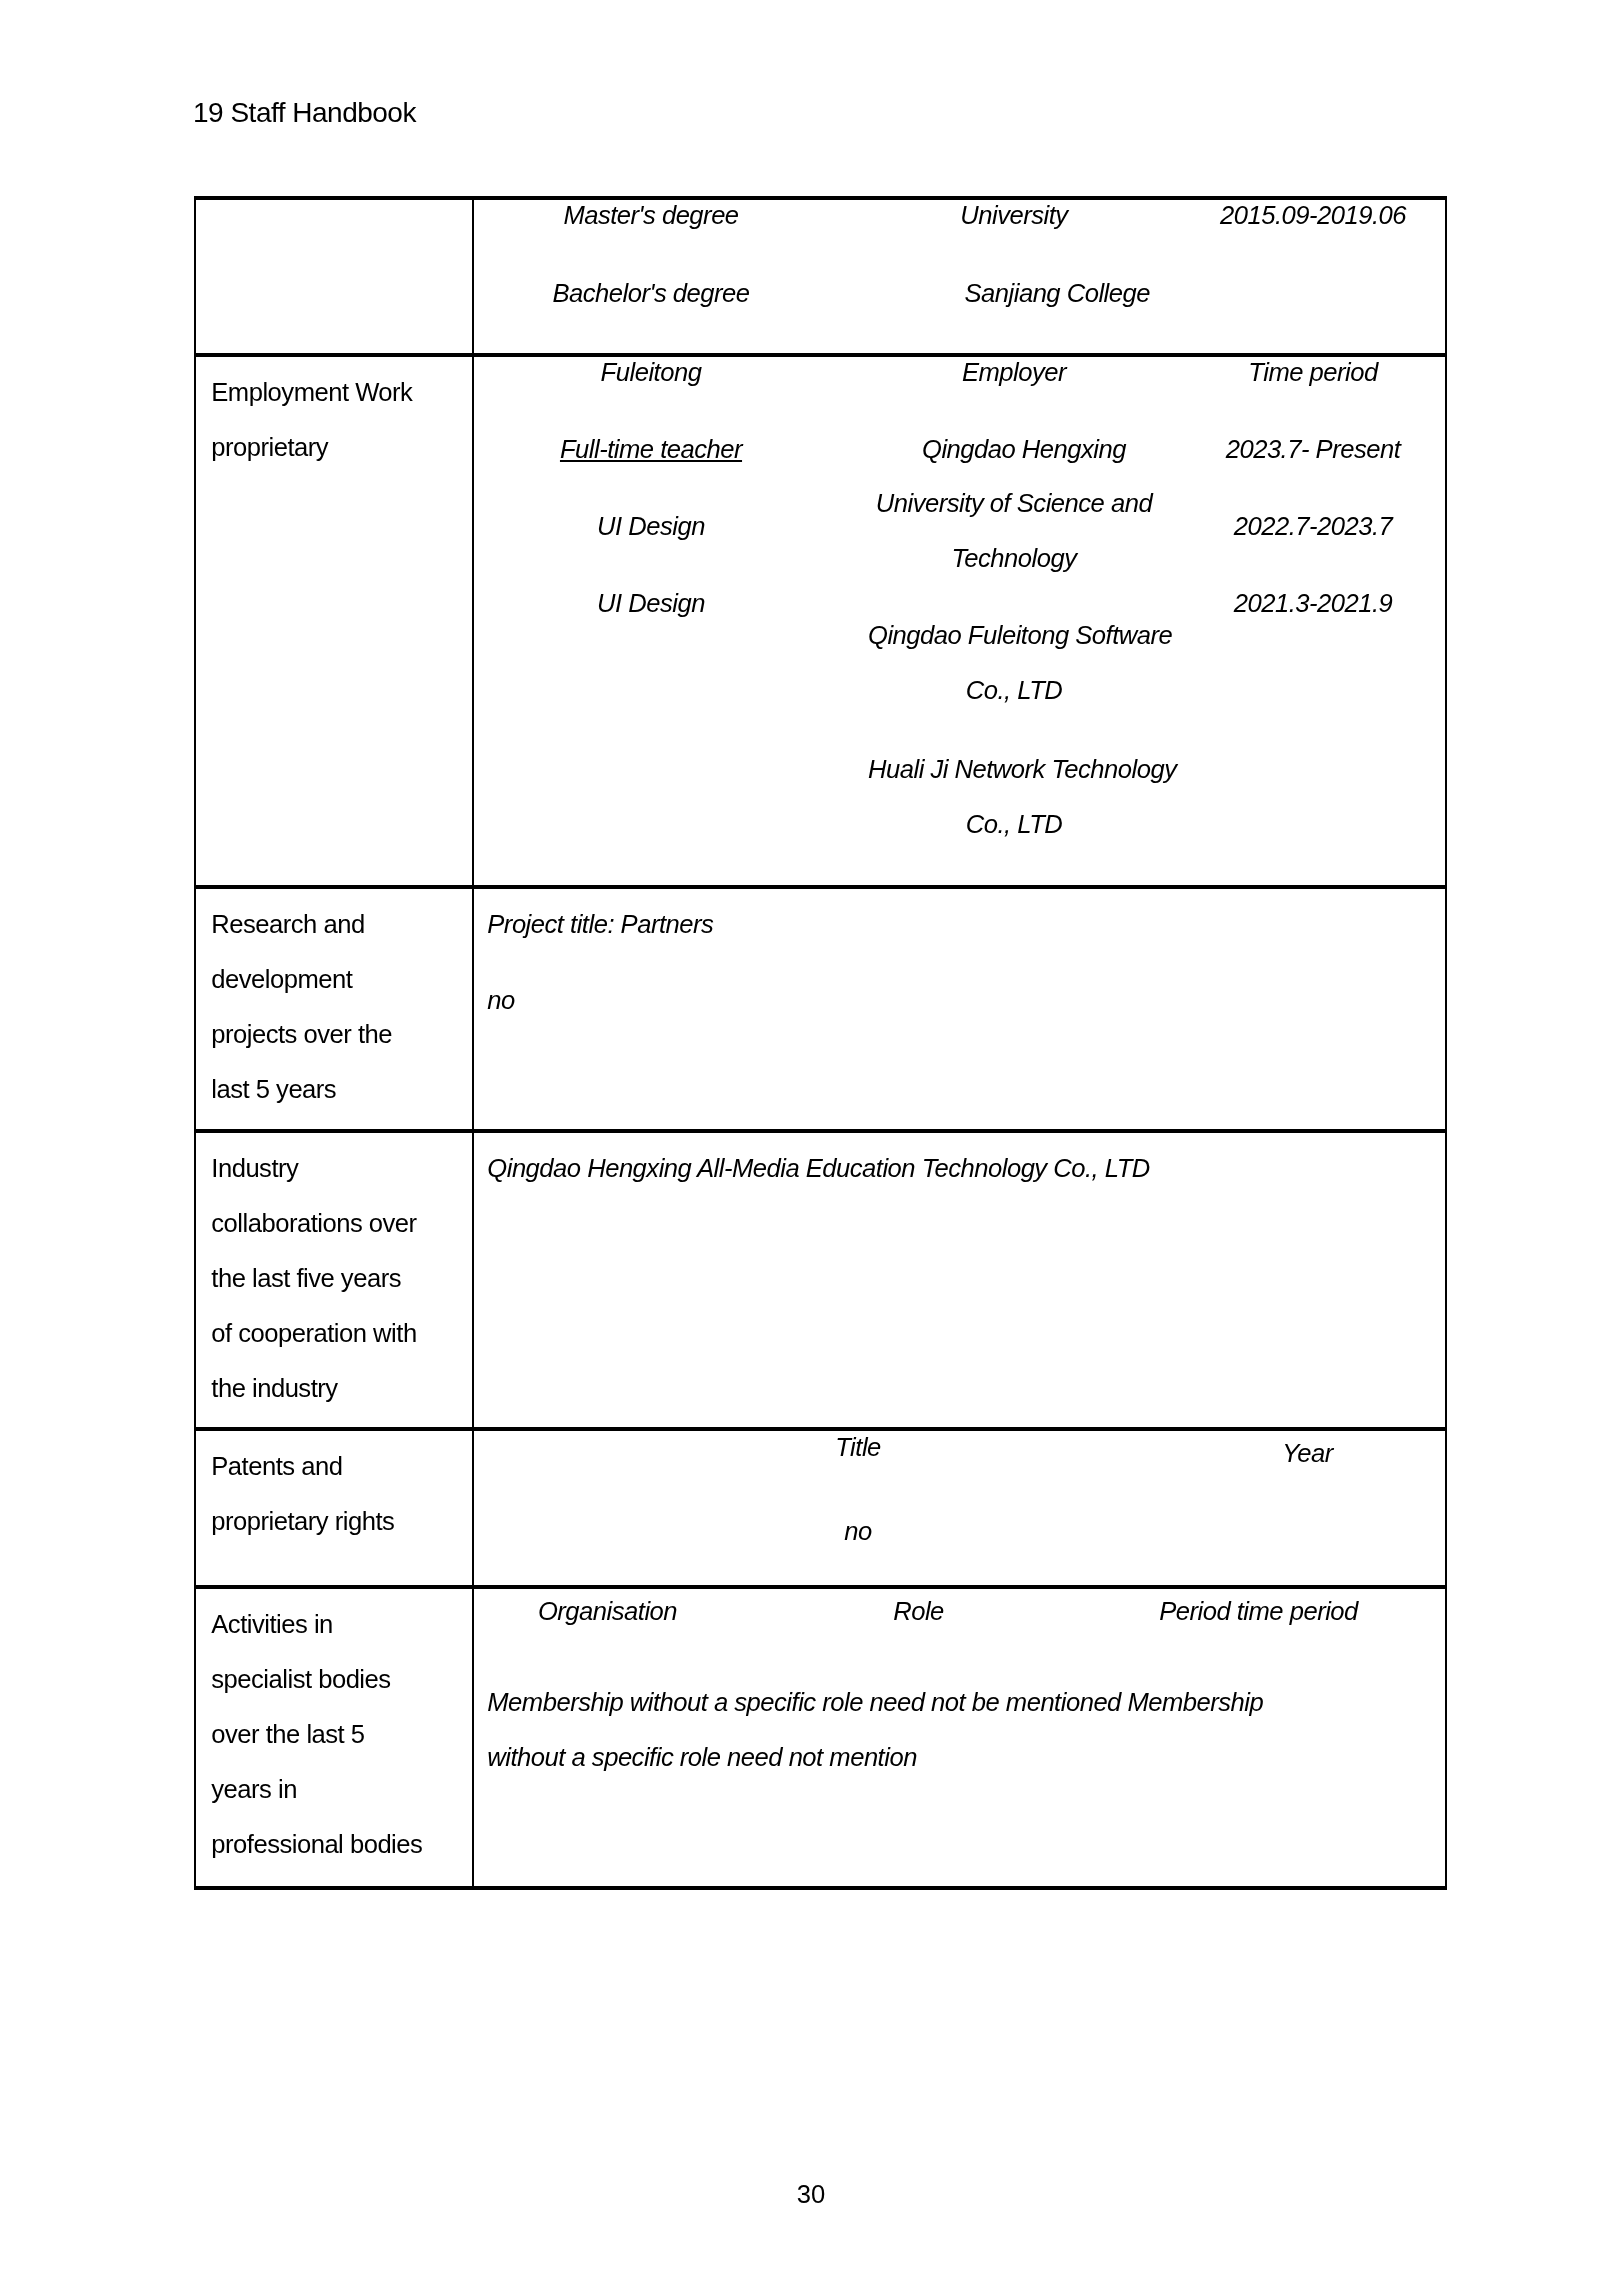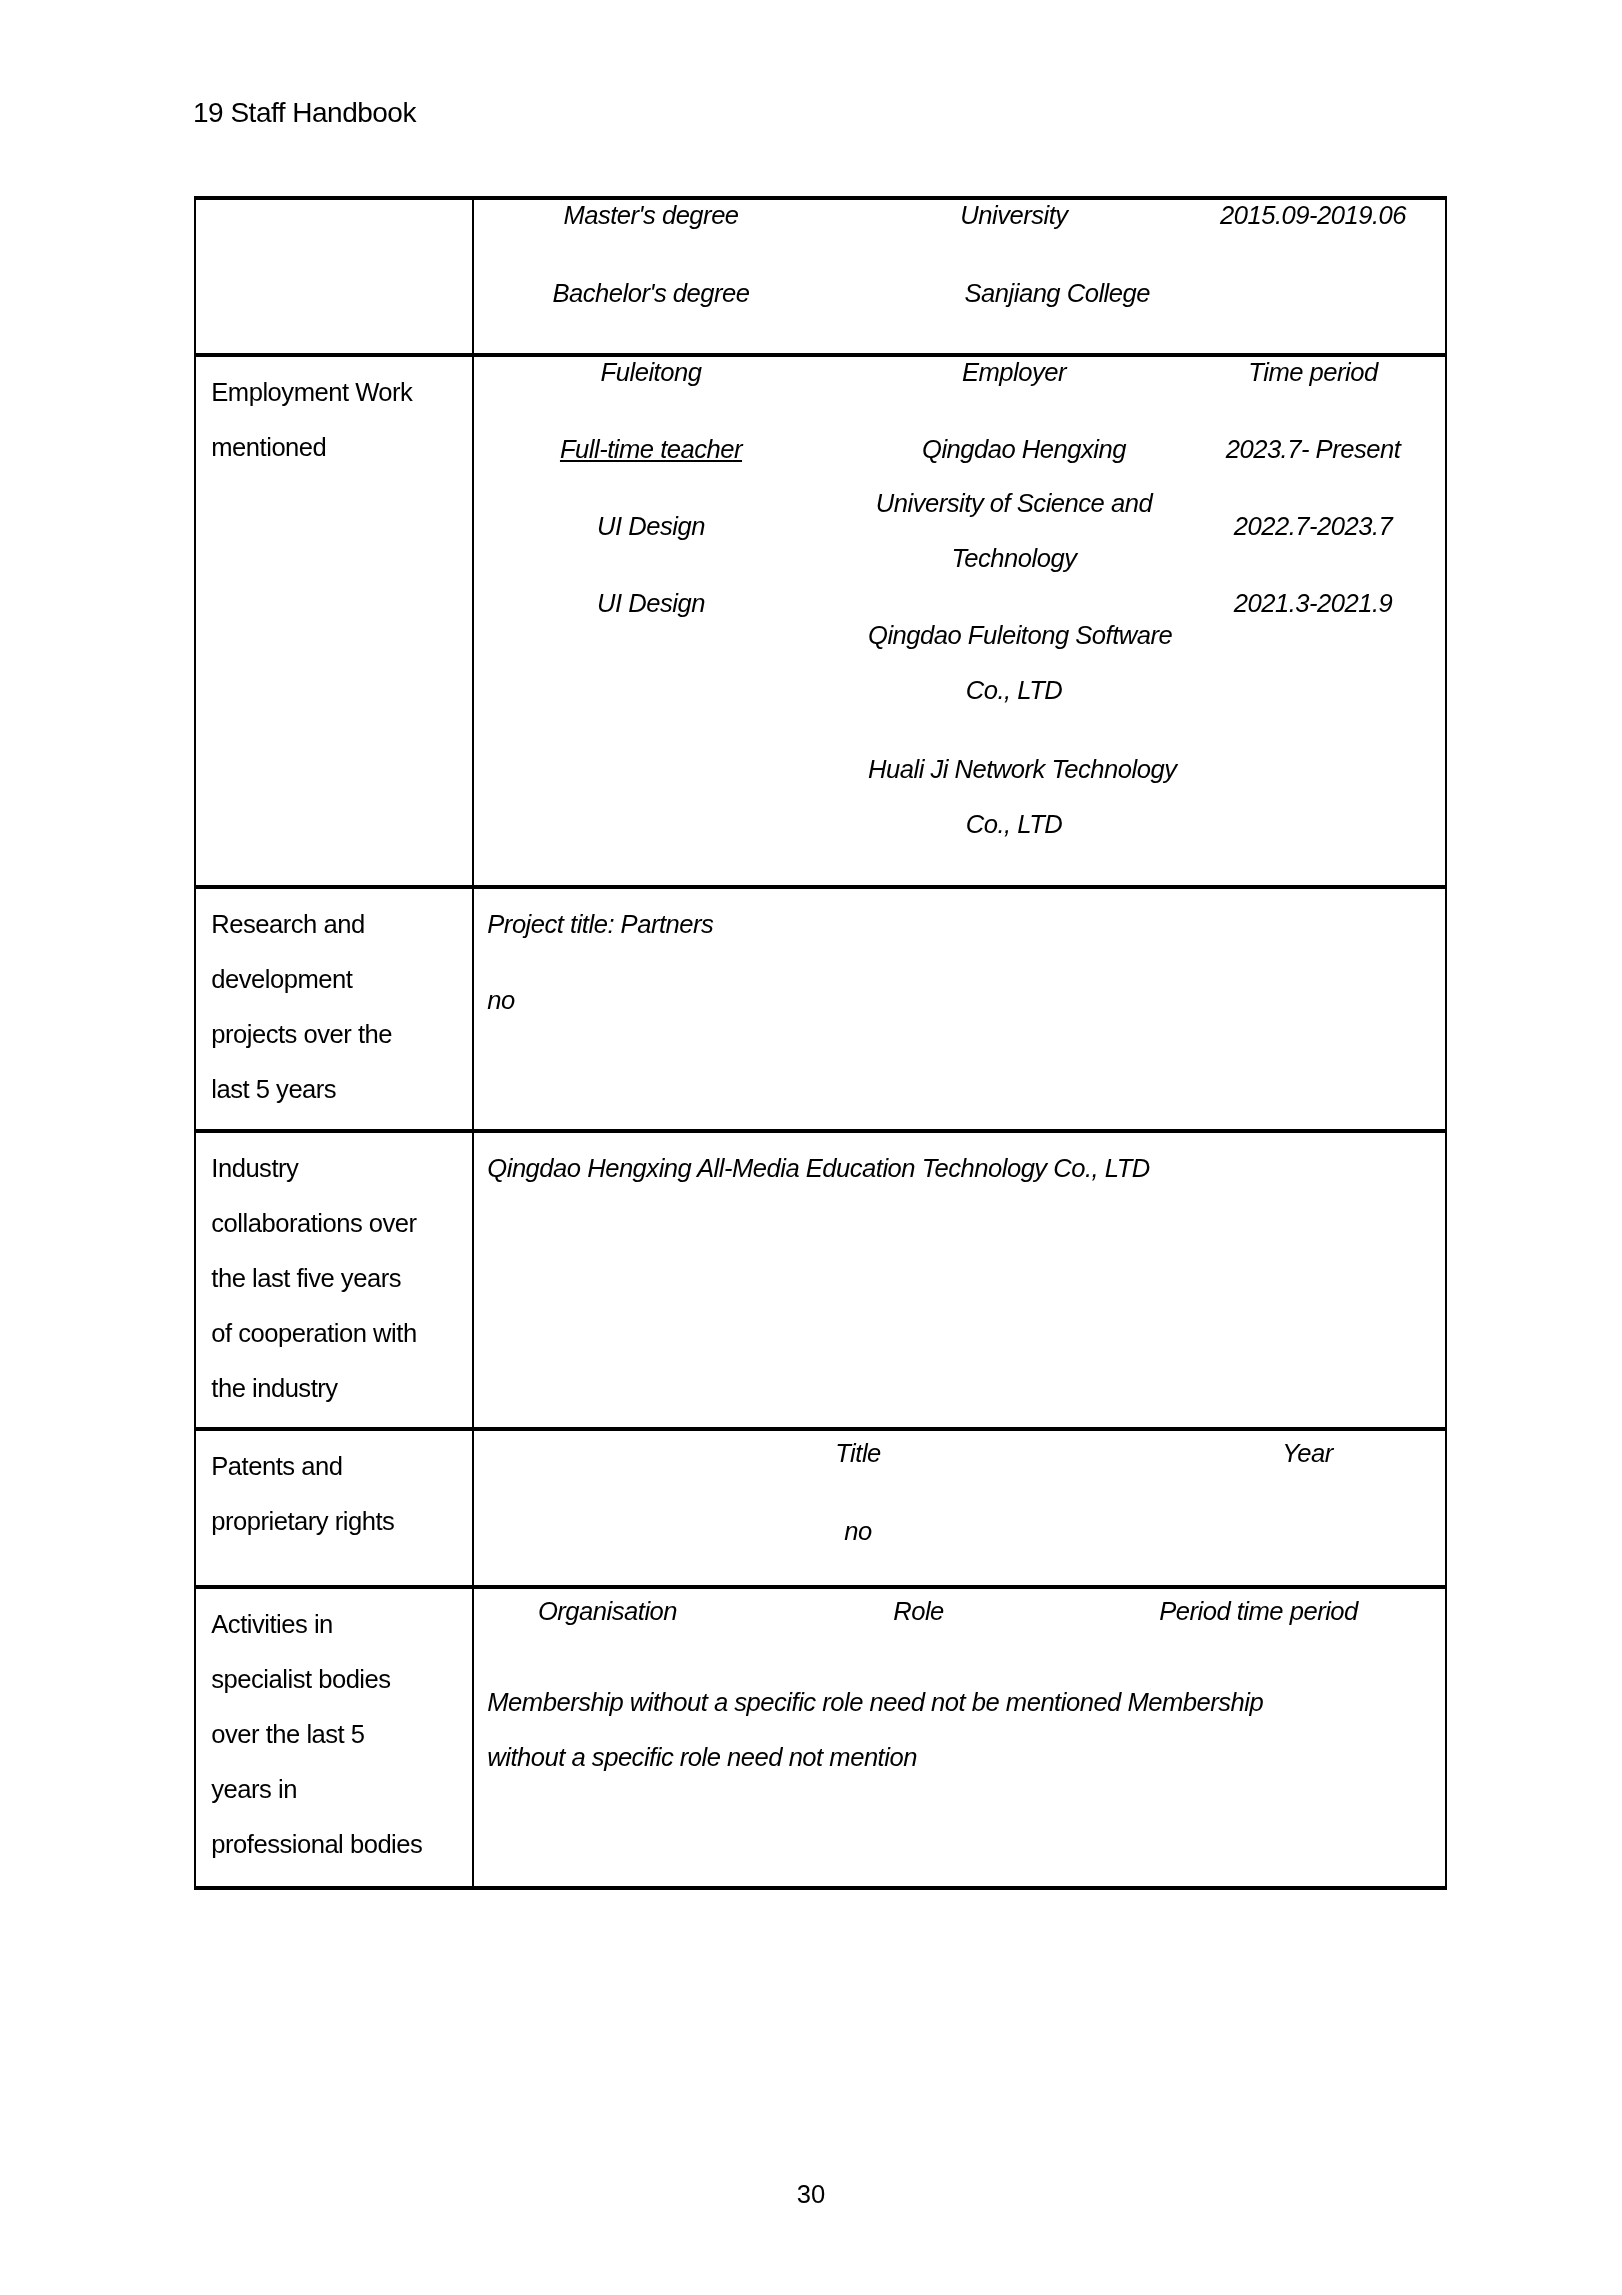--- a/index.html
+++ b/index.html
@@ -55,21 +55,21 @@
         <span class="abs center" style="left:711px;width:256px;top:1px;">2015.09-2019.06</span>
         <span class="abs center" style="left:31px;width:292px;top:79px;">Bachelor's degree</span>
         <span class="abs center" style="left:384px;width:292px;top:79px;text-align:right;">Sanjiang College</span>
       </div>
     </td>
   </tr>
 
   <tr style="height:532px;">
     <td class="label-cell">
       <span class="line">Employment Work</span>
-      <span class="line">mentioned</span>
+      <span class="line">proprietary</span>
     </td>
     <td>
       <div class="cell-inner" style="height:524px;">
         <span class="abs center" style="left:31px;width:292px;top:1px;">Fuleitong</span>
         <span class="abs center" style="left:394px;width:292px;top:1px;">Employer</span>
         <span class="abs center" style="left:711px;width:256px;top:1px;">Time period</span>
 
         <span class="abs center" style="left:31px;width:292px;top:78px;text-decoration:underline;">Full-time teacher</span>
         <span class="abs center" style="left:31px;width:292px;top:155px;">UI Design</span>
         <span class="abs center" style="left:31px;width:292px;top:232px;">UI Design</span>
@@ -115,21 +115,21 @@
     </td>
   </tr>
 
   <tr style="height:158px;">
     <td class="label-cell">
       <span class="line">Patents and</span>
       <span class="line">proprietary rights</span>
     </td>
     <td>
       <div class="cell-inner" style="height:149px;">
-        <span class="abs center" style="left:256px;width:256px;top:8px;">Title</span>
+        <span class="abs center" style="left:256px;width:256px;top:2px;">Title</span>
         <span class="abs center" style="left:757px;width:153px;top:8.2px;">Year</span>
         <span class="abs center" style="left:256px;width:256px;top:86px;">no</span>
       </div>
     </td>
   </tr>
 
 
   <tr style="height:301px;">
     <td class="label-cell">
       <span class="line">Activities in</span>

